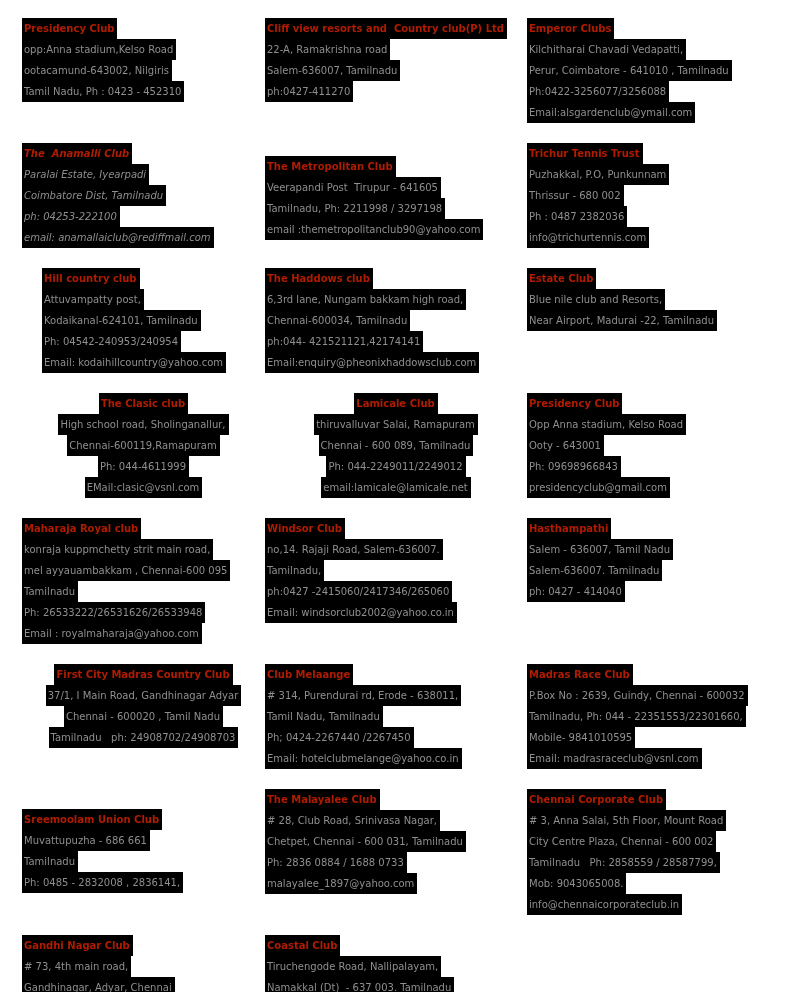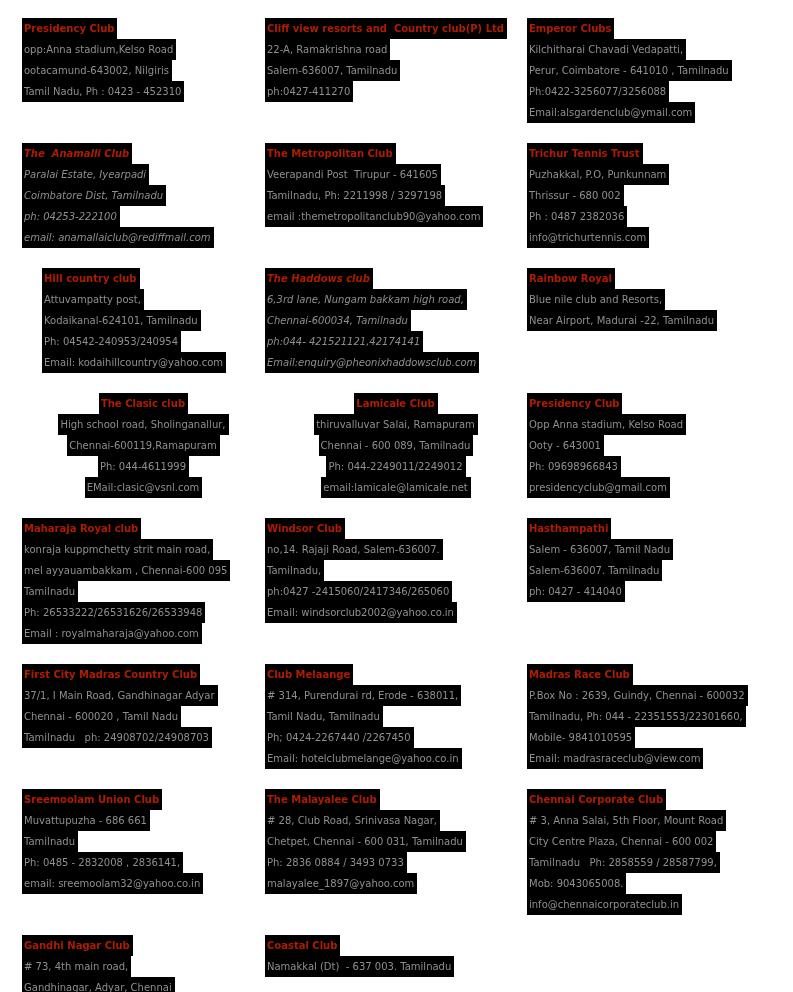--- a/index.html
+++ b/index.html
@@ -63,49 +63,49 @@
       <div class="line"><span>Ph:0422-3256077/3256088</span></div>
       <div class="line"><span>Email:alsgardenclub@ymail.com</span></div>
     </div>
     <div class="card" style="grid-area: 2 / 1; font-style: italic;">
       <div class="line title"><span>The  Anamalli Club</span></div>
       <div class="line"><span>Paralai Estate, Iyearpadi</span></div>
       <div class="line"><span>Coimbatore Dist, Tamilnadu</span></div>
       <div class="line"><span>ph: 04253-222100</span></div>
       <div class="line"><span>email: anamallaiclub@rediffmail.com</span></div>
     </div>
-    <div class="card" style="grid-area: 2 / 2;">
+    <div class="card" style="grid-area: 2 / 2; margin-top: 13px;">
       <div class="line title"><span>The Metropolitan Club</span></div>
       <div class="line"><span>Veerapandi Post  Tirupur - 641605</span></div>
       <div class="line"><span>Tamilnadu, Ph: 2211998 / 3297198</span></div>
       <div class="line"><span>email :themetropolitanclub90@yahoo.com</span></div>
     </div>
     <div class="card" style="grid-area: 2 / 3;">
       <div class="line title"><span>Trichur Tennis Trust</span></div>
       <div class="line"><span>Puzhakkal, P.O, Punkunnam</span></div>
       <div class="line"><span>Thrissur - 680 002</span></div>
       <div class="line"><span>Ph : 0487 2382036</span></div>
       <div class="line"><span>info@trichurtennis.com</span></div>
     </div>
     <div class="card" style="grid-area: 3 / 1; padding-left: 20px;">
       <div class="line title"><span>Hill country club</span></div>
       <div class="line"><span>Attuvampatty post,</span></div>
       <div class="line"><span>Kodaikanal-624101, Tamilnadu</span></div>
       <div class="line"><span>Ph: 04542-240953/240954</span></div>
       <div class="line"><span>Email: kodaihillcountry@yahoo.com</span></div>
     </div>
-    <div class="card" style="grid-area: 3 / 2; font-style: italic;">
+    <div class="card" style="grid-area: 3 / 2;">
       <div class="line title"><span>The Haddows club</span></div>
       <div class="line"><span>6,3rd lane, Nungam bakkam high road,</span></div>
       <div class="line"><span>Chennai-600034, Tamilnadu</span></div>
       <div class="line"><span>ph:044- 421521121,42174141</span></div>
       <div class="line"><span>Email:enquiry@pheonixhaddowsclub.com</span></div>
     </div>
     <div class="card" style="grid-area: 3 / 3;">
-      <div class="line title"><span>Rainbow Royal</span></div>
+      <div class="line title"><span>Estate Club</span></div>
       <div class="line"><span>Blue nile club and Resorts,</span></div>
       <div class="line"><span>Near Airport, Madurai -22, Tamilnadu</span></div>
     </div>
     <div class="card" style="grid-area: 4 / 1; text-align: center;">
       <div class="line title"><span>The Clasic club</span></div>
       <div class="line"><span>High school road, Sholinganallur,</span></div>
       <div class="line"><span>Chennai-600119,Ramapuram</span></div>
       <div class="line"><span>Ph: 044-4611999</span></div>
       <div class="line"><span>EMail:clasic@vsnl.com</span></div>
     </div>
@@ -137,64 +137,64 @@
       <div class="line"><span>Tamilnadu,</span></div>
       <div class="line"><span>ph:0427 -2415060/2417346/265060</span></div>
       <div class="line"><span>Email: windsorclub2002@yahoo.co.in</span></div>
     </div>
     <div class="card" style="grid-area: 5 / 3;">
       <div class="line title"><span>Hasthampathi</span></div>
       <div class="line"><span>Salem - 636007, Tamil Nadu</span></div>
       <div class="line"><span>Salem-636007. Tamilnadu</span></div>
       <div class="line"><span>ph: 0427 - 414040</span></div>
     </div>
-    <div class="card" style="grid-area: 6 / 1;">
+    <div class="card" style="grid-area: 6 / 1; text-align: center;">
       <div class="line title"><span>First City Madras Country Club</span></div>
       <div class="line"><span>37/1, I Main Road, Gandhinagar Adyar</span></div>
       <div class="line"><span>Chennai - 600020 , Tamil Nadu</span></div>
       <div class="line"><span>Tamilnadu   ph: 24908702/24908703</span></div>
     </div>
     <div class="card" style="grid-area: 6 / 2;">
       <div class="line title"><span>Club Melaange</span></div>
       <div class="line"><span># 314, Purendurai rd, Erode - 638011,</span></div>
       <div class="line"><span>Tamil Nadu, Tamilnadu</span></div>
       <div class="line"><span>Ph; 0424-2267440 /2267450</span></div>
       <div class="line"><span>Email: hotelclubmelange@yahoo.co.in</span></div>
     </div>
     <div class="card" style="grid-area: 6 / 3;">
       <div class="line title"><span>Madras Race Club</span></div>
       <div class="line"><span>P.Box No : 2639, Guindy, Chennai - 600032</span></div>
       <div class="line"><span>Tamilnadu, Ph: 044 - 22351553/22301660,</span></div>
       <div class="line"><span>Mobile- 9841010595</span></div>
-      <div class="line"><span>Email: madrasraceclub@view.com</span></div>
-    </div>
-    <div class="card" style="grid-area: 7 / 1;">
+      <div class="line"><span>Email: madrasraceclub@vsnl.com</span></div>
+    </div>
+    <div class="card" style="grid-area: 7 / 1; margin-top: 20px;">
       <div class="line title"><span>Sreemoolam Union Club</span></div>
       <div class="line"><span>Muvattupuzha - 686 661</span></div>
       <div class="line"><span>Tamilnadu</span></div>
       <div class="line"><span>Ph: 0485 - 2832008 , 2836141,</span></div>
-      <div class="line"><span>email: sreemoolam32@yahoo.co.in</span></div>
     </div>
     <div class="card" style="grid-area: 7 / 2;">
       <div class="line title"><span>The Malayalee Club</span></div>
       <div class="line"><span># 28, Club Road, Srinivasa Nagar,</span></div>
       <div class="line"><span>Chetpet, Chennai - 600 031, Tamilnadu</span></div>
-      <div class="line"><span>Ph: 2836 0884 / 3493 0733</span></div>
+      <div class="line"><span>Ph: 2836 0884 / 1688 0733</span></div>
       <div class="line"><span>malayalee_1897@yahoo.com</span></div>
     </div>
     <div class="card" style="grid-area: 7 / 3;">
       <div class="line title"><span>Chennai Corporate Club</span></div>
       <div class="line"><span># 3, Anna Salai, 5th Floor, Mount Road</span></div>
       <div class="line"><span>City Centre Plaza, Chennai - 600 002</span></div>
       <div class="line"><span>Tamilnadu   Ph: 2858559 / 28587799,</span></div>
       <div class="line"><span>Mob: 9043065008.</span></div>
       <div class="line"><span>info@chennaicorporateclub.in</span></div>
     </div>
     <div class="card" style="grid-area: 8 / 1;">
       <div class="line title"><span>Gandhi Nagar Club</span></div>
       <div class="line"><span># 73, 4th main road,</span></div>
       <div class="line"><span>Gandhinagar, Adyar, Chennai</span></div>
     </div>
     <div class="card" style="grid-area: 8 / 2;">
       <div class="line title"><span>Coastal Club</span></div>
+      <div class="line"><span>Tiruchengode Road, Nallipalayam,</span></div>
       <div class="line"><span>Namakkal (Dt)  - 637 003. Tamilnadu</span></div>
     </div>
   </div>
 
 </body></html>

